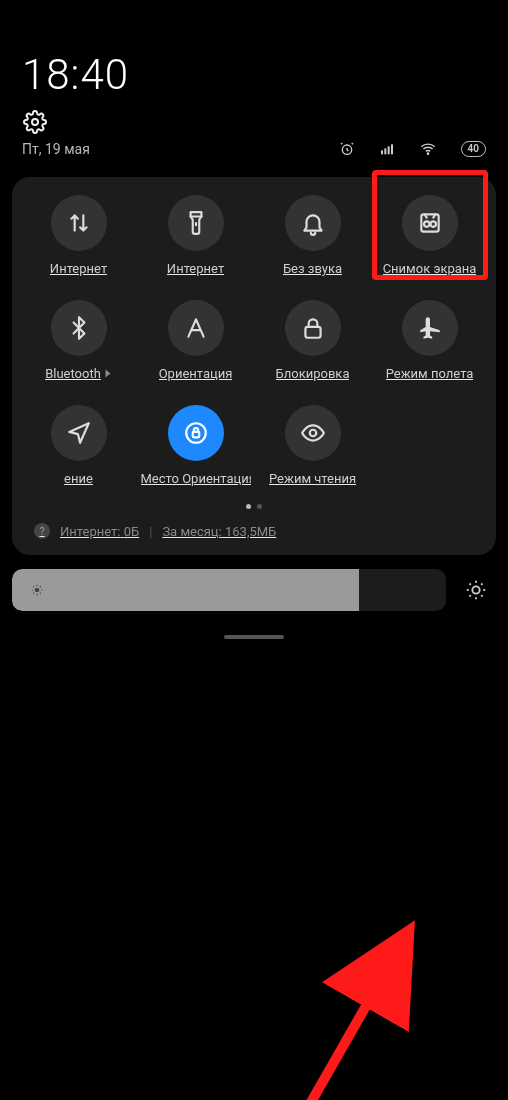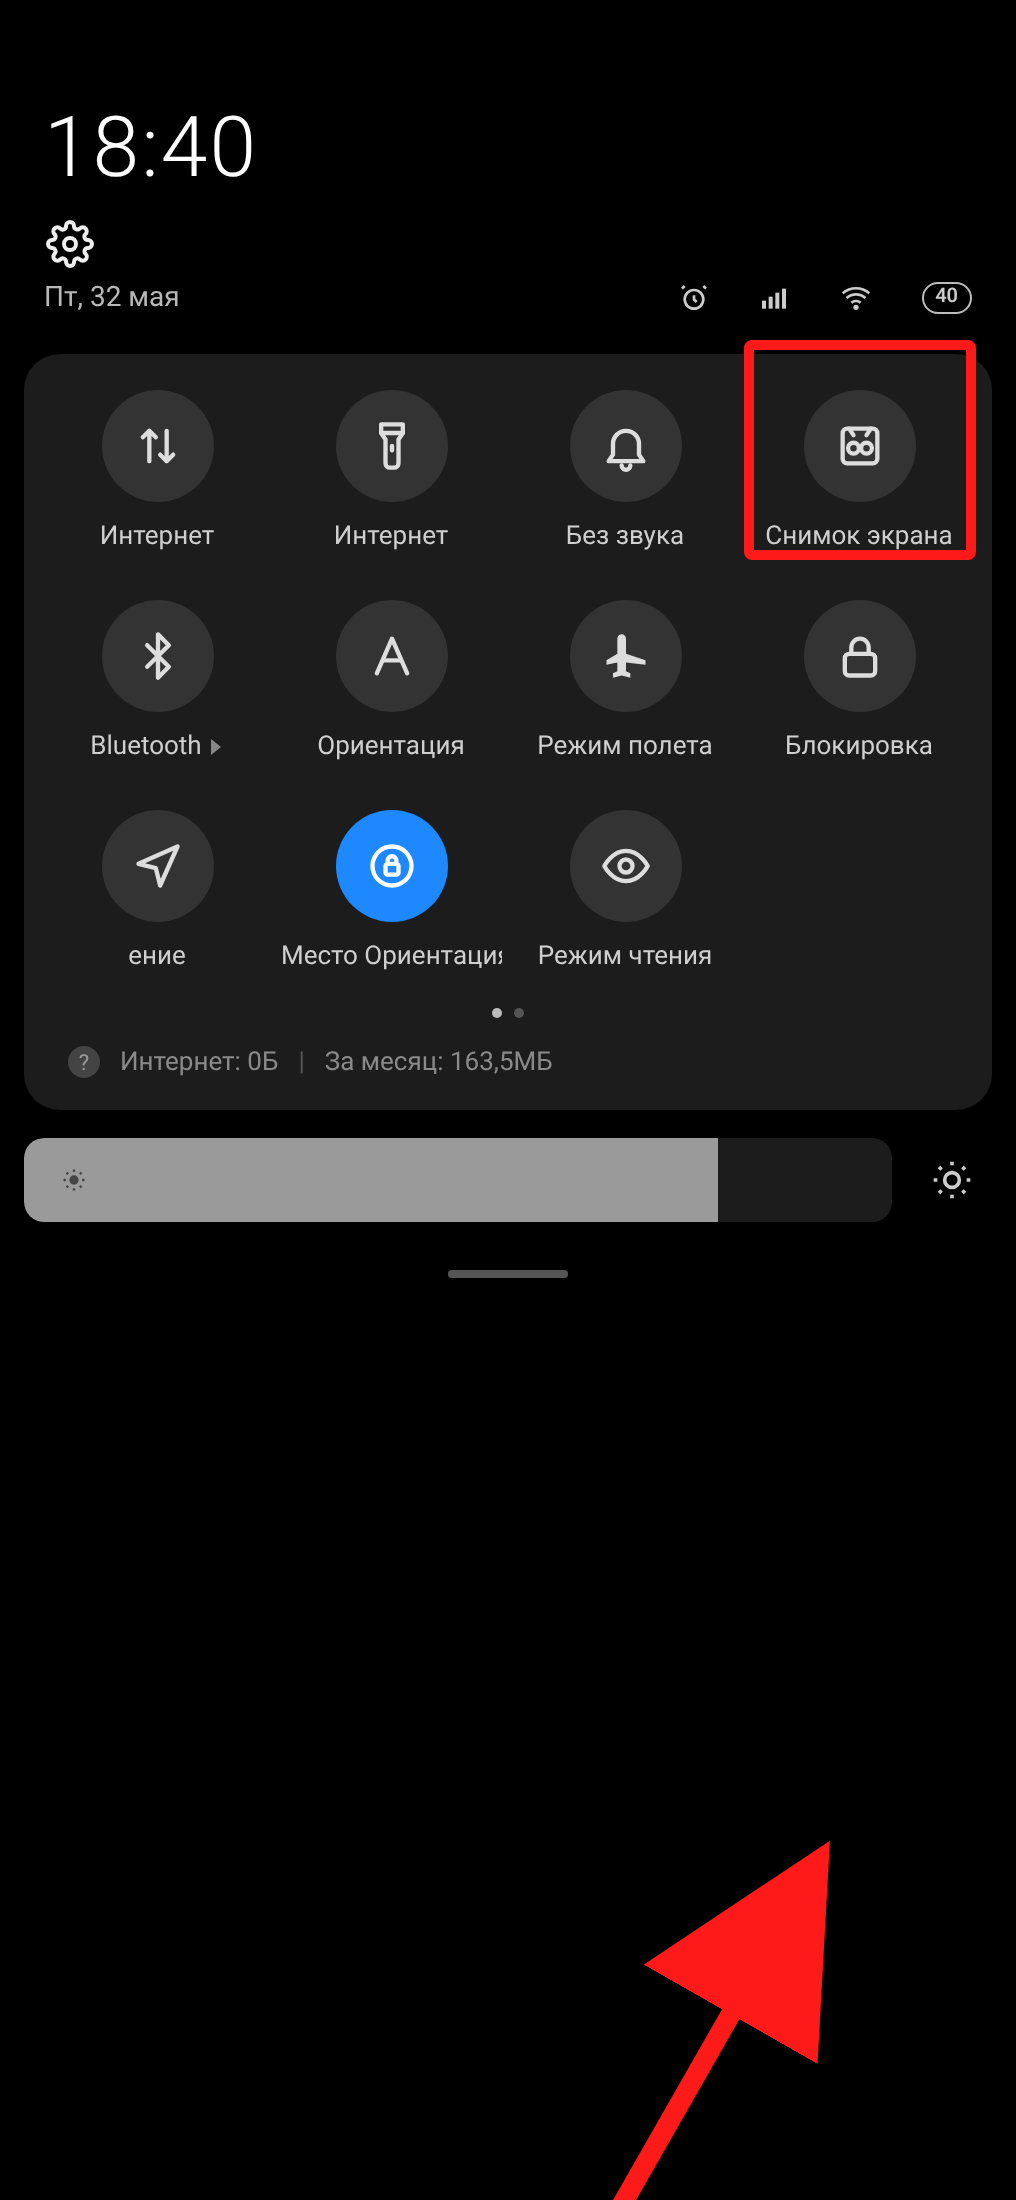--- a/index.html
+++ b/index.html
@@ -42,20 +42,21 @@
   .battery-pill {
     border:1.5px solid #bbb; border-radius:9px; padding:0 6px;
     font-size:10px; color:#ccc; font-weight:600; line-height:14px;
   }
 
   .panel {
     margin: 10px 12px 0 12px;
     background: #1c1c1c;
     border-radius: 18px;
     padding: 18px 8px 14px 8px;
+    text-decoration: underline;
   }
   .grid {
     display: grid;
     grid-template-columns: repeat(4, 1fr);
     row-gap: 24px;
     justify-items: center;
   }
   .tile {
     display:flex; flex-direction:column; align-items:center;
     width: 110px;
@@ -132,21 +133,21 @@
 <div class="header">
   <div class="time">18:40</div>
   <div class="settings-gear">
     <svg width="24" height="24" viewBox="0 0 24 24" fill="none" stroke="#eee" stroke-width="2">
       <circle cx="12" cy="12" r="3"></circle>
       <path d="M19.4 15a1.7 1.7 0 0 0 .34 1.87l.06.06a2 2 0 1 1-2.83 2.83l-.06-.06a1.7 1.7 0 0 0-1.87-.34 1.7 1.7 0 0 0-1 1.56V21a2 2 0 1 1-4 0v-.09a1.7 1.7 0 0 0-1-1.56 1.7 1.7 0 0 0-1.87.34l-.06.06a2 2 0 1 1-2.83-2.83l.06-.06A1.7 1.7 0 0 0 4.6 15a1.7 1.7 0 0 0-1.56-1H3a2 2 0 1 1 0-4h.09a1.7 1.7 0 0 0 1.56-1 1.7 1.7 0 0 0-.34-1.87l-.06-.06A2 2 0 1 1 7.08 4.24l.06.06c.5.5 1.24.64 1.87.34.61-.25 1-.85 1-1.51V3a2 2 0 1 1 4 0v.09c0 .66.39 1.26 1 1.51.63.3 1.37.16 1.87-.34l.06-.06a2 2 0 1 1 2.83 2.83l-.06.06c-.5.5-.64 1.24-.34 1.87.25.61.85 1 1.51 1H21a2 2 0 1 1 0 4h-.09c-.66 0-1.26.39-1.51 1z"></path>
     </svg>
   </div>
 </div>
 <div class="subheader">
-  <div>Пт, 32 мая</div>
+  <div>Пт, 19 мая</div>
   <div class="status-icons">
     <svg width="16" height="16" viewBox="0 0 24 24" fill="none" stroke="#ccc" stroke-width="2">
         <circle cx="12" cy="13" r="7"></circle>
         <path d="M12 10v3l2 2M5 3 3 5M19 3l2 2"></path>
       </svg>
     <svg width="16" height="16" viewBox="0 0 24 24" fill="#ccc">
         <rect x="3" y="14" width="3" height="6"></rect>
         <rect x="8" y="11" width="3" height="9"></rect>
         <rect x="13" y="8" width="3" height="12"></rect>
         <rect x="18" y="5" width="3" height="15"></rect>
@@ -215,33 +216,33 @@
           <svg width="26" height="26" viewBox="0 0 24 24" fill="none" stroke="#ddd" stroke-width="2" stroke-linecap="round" stroke-linejoin="round">
             <path d="M5 20 12 4l7 16"></path>
             <line x1="8" y1="14" x2="16" y2="14"></line>
           </svg>
         </div>
         <div class="tile-label">Ориентация</div>
       </div>
       <div class="tile">
         <div class="circle">
           <svg width="26" height="26" viewBox="0 0 24 24" fill="none" stroke="#ddd" stroke-width="2" stroke-linecap="round" stroke-linejoin="round">
-            <path d="M21 14l-9-3V4a2 2 0 1 0-4 0v7l-5 3v2l5-1v4l-2 1v2l4-1 4 1v-2l-2-1v-4l9 1z" stroke="none" fill="#ddd"></path>
-          </svg>
-        </div>
-        <div class="tile-label">Режим полета</div>
-      </div>
-      <div class="tile">
-        <div class="circle">
-          <svg width="26" height="26" viewBox="0 0 24 24" fill="none" stroke="#ddd" stroke-width="2" stroke-linecap="round" stroke-linejoin="round">
             <rect x="5" y="11" width="14" height="10" rx="2"></rect>
             <path d="M8 11V8a4 4 0 1 1 8 0v3"></path>
           </svg>
         </div>
         <div class="tile-label">Блокировка</div>
+      </div>
+      <div class="tile">
+        <div class="circle">
+          <svg width="26" height="26" viewBox="0 0 24 24" fill="none" stroke="#ddd" stroke-width="2" stroke-linecap="round" stroke-linejoin="round">
+            <path d="M21 14l-9-3V4a2 2 0 1 0-4 0v7l-5 3v2l5-1v4l-2 1v2l4-1 4 1v-2l-2-1v-4l9 1z" stroke="none" fill="#ddd"></path>
+          </svg>
+        </div>
+        <div class="tile-label">Режим полета</div>
       </div>
       <div class="tile">
         <div class="circle">
           <svg width="26" height="26" viewBox="0 0 24 24" fill="none" stroke="#ddd" stroke-width="2" stroke-linecap="round" stroke-linejoin="round">
             <path d="M3 11l18-8-8 18-2-8z"></path>
           </svg>
         </div>
         <div class="tile-label">ение</div>
       </div>
       <div class="tile">

